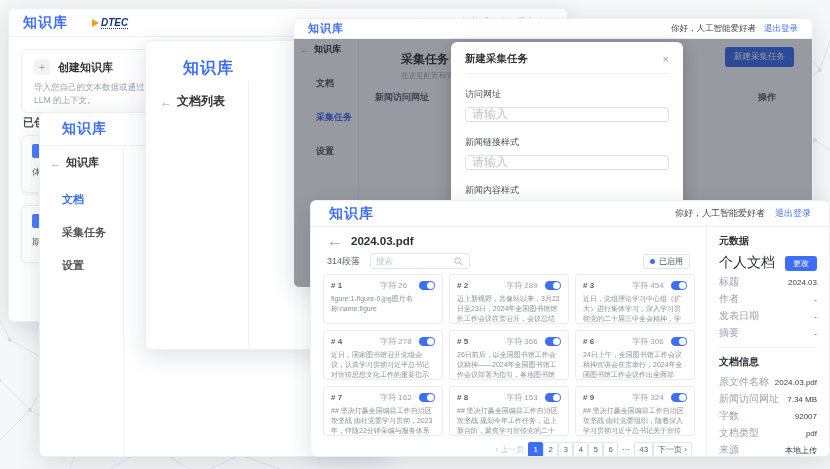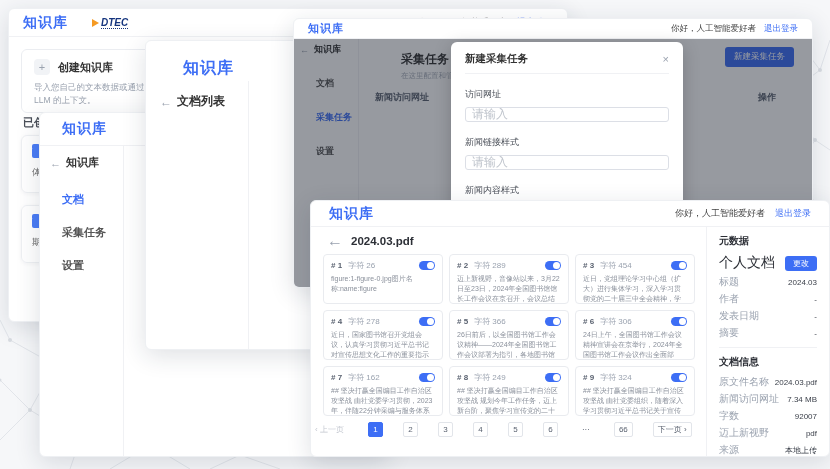--- a/index.html
+++ b/index.html
@@ -100,25 +100,25 @@
   .seg-count { font-size:9px; color:#5a6270; }
   .search { width:100px; height:16px; border:1px solid #e2e5ea; border-radius:3px; display:flex; align-items:center; padding:0 5px; }
   .search input { border:0; outline:none; width:78px; font-size:8.5px; color:#333; }
   .search input::placeholder { color:#c4c8d0; }
   .badge { margin-left:auto; border:1px solid #e0e3e8; border-radius:3px; height:15px; display:flex; align-items:center; gap:4px; padding:0 6px; font-size:8px; color:#4a4f58; }
   .badge-dot { width:5px; height:5px; border-radius:50%; background:#3d6ef5; }
   .grid { display:grid; grid-template-columns:repeat(3,120px); gap:6px; padding:4px 12px 0 12px; }
   .seg-card { border:1px solid #e9ebef; border-radius:4px; height:50px; padding:5px 7px; overflow:hidden; }
   .seg-hd { display:flex; align-items:center; gap:6px; }
   .seg-id { font-size:8px; font-weight:bold; color:#5a6270; }
-  .seg-chars { font-size:8px; color:#9aa2af; }
+  .seg-chars { font-size:8px; color:#9aa2af;margin-left:32px; }
   .toggle { margin-left:auto; width:16px; height:9px; border-radius:5px; background:#3d6ef5; position:relative; flex:none; cursor:pointer; }
   .toggle::after { content:""; position:absolute; right:1px; top:1px; width:7px; height:7px; border-radius:50%; background:#fff; }
   .seg-txt { margin-top:3px; font-size:7px; color:#8a909b; line-height:1.45; display:-webkit-box; -webkit-line-clamp:4; -webkit-box-orient:vertical; overflow:hidden; }
-  .pager { display:flex; justify-content:flex-start; align-items:center; gap:20px; padding:6px 14px 0 0; }
+  .pager { display:flex; justify-content:flex-end; align-items:center; gap:0; padding:6px 14px 0 0; }
   .pg { min-width:15px; height:15px; border:1px solid #e2e5ea; border-radius:2px; font-size:8px; color:#5a6270; display:flex; align-items:center; justify-content:center; padding:0 4px; cursor:pointer; background:#fff; }
   .pg.active { background:#3d6ef5; border-color:#3d6ef5; color:#fff; }
   .pg.ghost { border:0; } .pg.dis { color:#c4c8d0; }
   .e-panel { flex:1; padding:7px 12px 0 12px; overflow:hidden; }
   .p-sec-title { font-size:10px; font-weight:bold; color:#2c2f36; margin-bottom:6px; }
   .p-row { display:flex; align-items:center; justify-content:space-between; margin-bottom:3px; min-height:10.5px; }
   .p-lab { font-size:10px; color:#9aa2af; }
   .p-val { font-size:8px; color:#3c414b; text-align:right; }
   .p-strong { font-size:14px; color:#2c2f36; }
   .p-btn { background:#3d6ef5; color:#fff; font-size:8px; border-radius:3px; padding:2px 8px; cursor:pointer; }
@@ -290,20 +290,34 @@
         <span class="greet">你好，人工智能爱好者</span>
         <span class="link">退出登录</span>
       </span>
     </div>
     <div class="e-body">
       <div class="e-left">
         <div class="doc-row">
           <span class="back-arrow">←</span>
           <span class="doc-title">2024.03.pdf</span>
         </div>
+        <div class="ctl-row">
+          <span class="seg-count">314段落</span>
+          <span class="search">
+            <input placeholder="搜索" style="">
+            <svg width="9" height="9" viewBox="0 0 10 10">
+                <circle cx="4" cy="4" r="3" fill="none" stroke="#c4c8d0" stroke-width="1.2"></circle>
+                <line x1="6.5" y1="6.5" x2="9" y2="9" stroke="#c4c8d0" stroke-width="1.2"></line>
+              </svg>
+          </span>
+          <span class="badge">
+            <span class="badge-dot"></span>
+            <span>已启用</span>
+          </span>
+        </div>
         <div class="grid">
           <div class="seg-card">
               <div class="seg-hd">
                 <span class="seg-id"># 1</span>
                 <span class="seg-chars">字符 26</span>
                 <span class="toggle"></span>
               </div>
               <div class="seg-txt">figure:1-figure-0.jpg图片名称:name:figure</div>
             </div>
           <div class="seg-card">
@@ -350,21 +364,21 @@
               <div class="seg-hd">
                 <span class="seg-id"># 7</span>
                 <span class="seg-chars">字符 162</span>
                 <span class="toggle"></span>
               </div>
               <div class="seg-txt">## 坚决打赢全国编目工作自治区攻坚战 由社党委学习贯彻，2023年，伴随22分钟采编与服务体系建设持续深化下，各地落实党的二十大精神，扎实开展学习贯彻主题教育，讲政治、顾大局、勇担当、善作为，…</div>
             </div>
           <div class="seg-card">
               <div class="seg-hd">
                 <span class="seg-id"># 8</span>
-                <span class="seg-chars">字符 249</span>
+                <span class="seg-chars">字符 153</span>
                 <span class="toggle"></span>
               </div>
               <div class="seg-txt">## 坚决打赢全国编目工作自治区攻坚战 规划今年工作任务，迈上新台阶，聚焦学习宣传党的二十大精神，深入学习贯彻习近平文化思想和对新时代工作的重要指示精神，认真落实中央经济工作会议和全国新型工业化推进大会精神，坚持稳中求进工作总基调，持续推…</div>
             </div>
           <div class="seg-card">
               <div class="seg-hd">
                 <span class="seg-id"># 9</span>
                 <span class="seg-chars">字符 324</span>
                 <span class="toggle"></span>
               </div>
@@ -373,21 +387,21 @@
         </div>
         <div class="pager">
           <span class="pg ghost dis">‹ 上一页</span>
           <span class="pg active">1</span>
           <span class="pg">2</span>
           <span class="pg">3</span>
           <span class="pg">4</span>
           <span class="pg">5</span>
           <span class="pg">6</span>
           <span class="pg ghost">···</span>
-          <span class="pg">66</span>
+          <span class="pg">43</span>
           <span class="pg">下一页 ›</span>
         </div>
       </div>
       <div class="e-panel">
         <div class="p-sec-title">元数据</div>
         <div class="p-row">
           <span class="p-strong">个人文档</span>
           <span class="p-btn">更改</span>
         </div>
         <div class="p-row">
@@ -414,21 +428,21 @@
           </div>
         <div class="p-row">
             <span class="p-lab">新闻访问网址</span>
             <span class="p-val">7.34 MB</span>
           </div>
         <div class="p-row">
             <span class="p-lab">字数</span>
             <span class="p-val">92007</span>
           </div>
         <div class="p-row">
-            <span class="p-lab">迈上新视野</span>
+            <span class="p-lab">文档类型</span>
             <span class="p-val">pdf</span>
           </div>
         <div class="p-row">
             <span class="p-lab">来源</span>
             <span class="p-val">本地上传</span>
           </div>
 
       </div>
     </div>
   </div>

